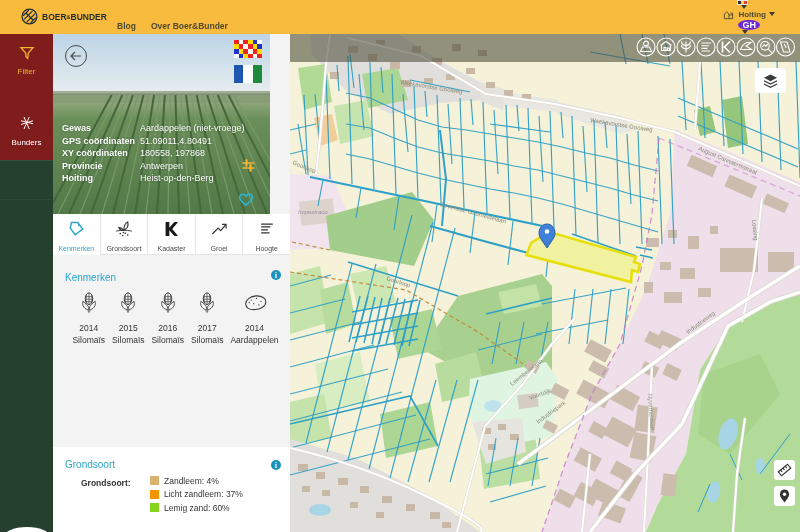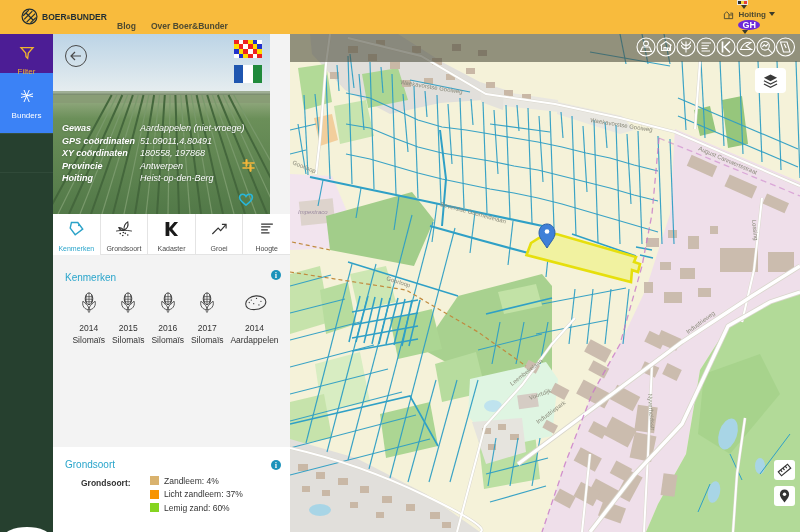--- a/index.html
+++ b/index.html
@@ -18,28 +18,28 @@
   .beflag { width:11px; height:8px; display:flex; border:0.5px solid #e8e8e8; }
   .beflag i { flex:1; }
   .caret { width:0; height:0; border-left:3px solid transparent; border-right:3px solid transparent; border-top:4px solid #3a3a2a; margin-left:3px; }
   .hoiting { display:flex; align-items:center; margin-left:13px; color:#4E4A31; font-size:8px; font-weight:bold; }
   .avatar { width:22px; height:22px; border-radius:50%; background:#6d28d9; color:#fff; font-size:9px; font-weight:bold; display:flex; align-items:center; justify-content:center; margin-left:13px; }
   .avatar + .caret { margin-left:4px; }
 
   
   .sidebar { position:absolute; left:0; top:34px; width:53px; height:498px; background:#26402F; z-index:25; }
   .tile { width:53px; text-align:center; }
-  .tile-filter { height:39px; background:#4c1d95; color:#F0B42E; padding-top:11px; }
-  .tile-bunders { height:61px; background:#3b82f6; color:#fff; padding-top:14px; border-bottom:1px solid #35503F; }
+  .tile-filter { height:66px; background:#7f1d1d; color:#F0B42E; padding-top:11px; }
+  .tile-bunders { height:61px; background:#7f1d1d; color:#fff; padding-top:14px; border-bottom:1px solid #35503F; }
   .tile .lbl { font-size:8px; margin-top:2px; }
   .sb-line { border-top:1px solid #304A39; margin-top:38px; }
 
   
   .panel { position:absolute; left:53px; top:34px; width:237px; height:498px; background:#F3F3F3; z-index:20; }
-  .photo { position:relative; width:217px; height:180px; overflow:hidden;font-style:italic; }
+  .photo { position:relative; width:217px; height:180px; overflow:hidden; }
   .backbtn { position:absolute; left:12px; top:11px; width:22px; height:22px; border:1.5px solid #4a4a4a; border-radius:50%; color:#4a4a4a; font-size:13px; line-height:19px; text-align:center; }
   .flags { position:absolute; right:8px; top:5px; }
   .flag { width:28px; height:20px; margin-bottom:5px; display:block; }
   .inforows { position:absolute; left:9px; top:88px; color:#fff; font-size:9px; line-height:12.5px; white-space:nowrap; text-shadow:0 0 2px rgba(40,60,40,0.5); }
   .inforows .row { display:flex; }
   .inforows .lab { width:78px; font-weight:bold; flex:none; }
   .icon-slider { position:absolute; right:15px; top:124px; }
   .icon-heart { position:absolute; right:16px; top:159px; }
 
   

